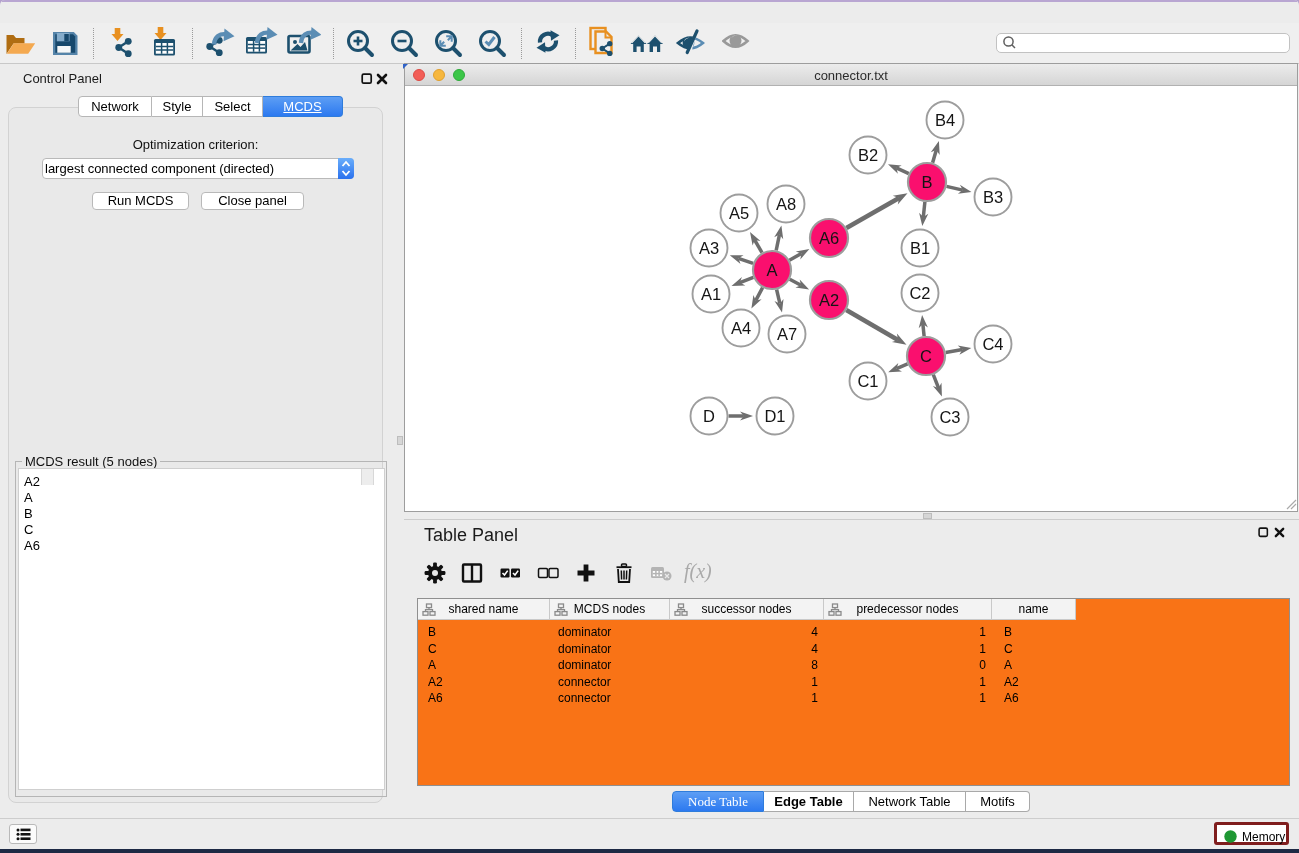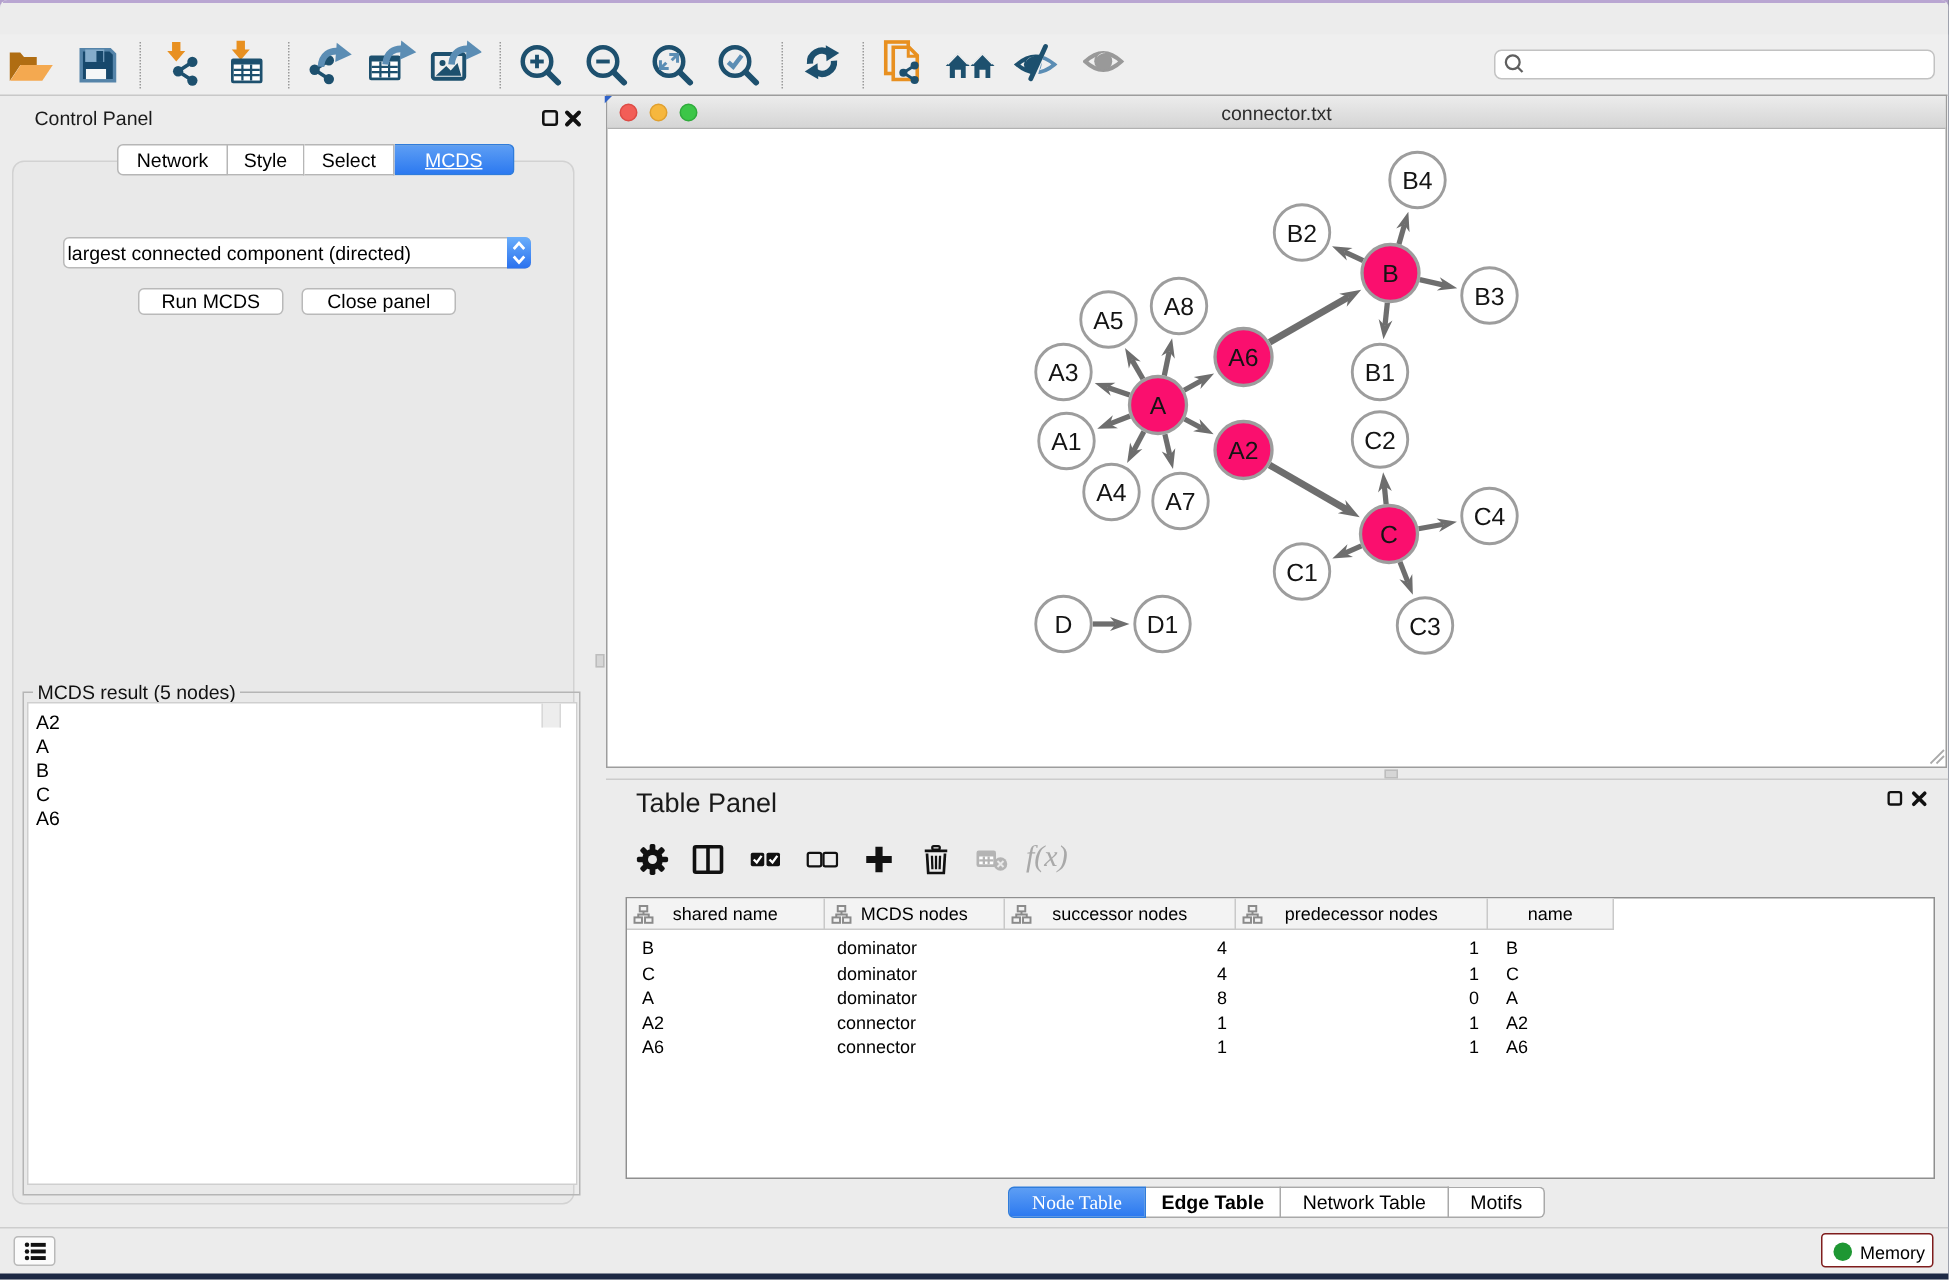--- a/index.html
+++ b/index.html
@@ -30,26 +30,26 @@
 
 #netwin{position:absolute;left:404px;top:63px;width:894px;height:449px;background:#fff;border:1px solid #9d9d9d}
 #net-tb{position:absolute;left:0;top:0;width:892px;height:22px;background:linear-gradient(#ececec,#d5d5d5);border-bottom:1px solid #b1b1b1}
 #net-tb .t{position:absolute;width:100%;text-align:center;top:4px;font-size:13px;color:#2c2c2c}
 
 #vgrip{position:absolute;left:397px;top:436px;width:6px;height:9px;background:#d6d6d6;border:1px solid #bdbdbd}
 #hgrip{position:absolute;left:923px;top:513px;width:9px;height:6px;background:#d6d6d6;border:1px solid #bdbdbd}
 
 #tp-sep{position:absolute;left:404px;top:519px;width:895px;height:1px;background:#cccccc}
 #tp-title{position:absolute;left:424px;top:525px;font-size:18px;color:#1a1a1a}
-#tablebox{position:absolute;left:417px;top:598px;width:873px;height:188px;background:#ffffff;border:1px solid #8f8f8f}
+#tablebox{position:absolute;left:417px;top:598px;width:873px;height:188px;background:#f97316;border:1px solid #8f8f8f}
 .hcell{position:absolute;top:0;height:21px;background:#f3f3f3;border-right:1px solid #c9c9c9;border-bottom:1px solid #c9c9c9;font-size:12px;color:#000;text-align:center;line-height:21px}
 .trow{position:absolute;height:16px;font-size:12px;color:#000;line-height:16px}
 .tabs2{position:absolute;top:791px;height:21px;border:1px solid #a9a9a9;background:#fff;font-size:13px;color:#000;text-align:center;line-height:19px}
 #statussep{position:absolute;left:0;top:818px;width:1299px;height:1px;background:#cdcdcd}
-#memo{position:absolute;left:1214px;top:822px;width:75px;height:23px;background:#fff;border:1px solid #7f1d1d;border-radius:3px;font-size:11px;color:#000}
+#memo{position:absolute;left:1214px;top:822px;width:75px;height:23px;background:#fff;border:3px solid #7f1d1d;border-radius:3px;font-size:11px;color:#000}
 #hambtn{position:absolute;left:9px;top:824px;width:28px;height:20px;background:#fbfbfb;border:1px solid #b9b9b9;border-radius:3px}
 </style></head>
 <body>
 <div id="deskline"></div>
 <div id="app">
 <div id="topline"></div>
   <div id="toolbar">
       <div class="sep" style="left:93px"></div>
       <div class="sep" style="left:192px"></div>
       <div class="sep" style="left:333px"></div>
@@ -212,20 +212,21 @@
       <rect x="1.2" y="1.2" width="9" height="9" rx="1.5" fill="none" stroke="#111" stroke-width="1.7"></rect>
     </svg>
 <svg class="abs" style="left:376px;top:73px" width="12" height="12" viewBox="0 0 12 12">
       <path d="M2 2 L10 10 M10 2 L2 10" stroke="#111" stroke-width="2.6" stroke-linecap="round"></path>
     </svg>
   <div id="cp-body"></div>
   <div class="tabbtn" style="left:78px;width:74px;border-left:1px solid #b6b6b6;border-radius:4px 0 0 4px;">Network</div>
     <div class="tabbtn" style="left:152px;width:51px;">Style</div>
     <div class="tabbtn" style="left:203px;width:60px;">Select</div>
     <div class="tabbtn" style="left:263px;width:80px;border-radius:0 4px 4px 0;background:linear-gradient(#5d9ef4,#2c79f0);color:#fff;border-color:#2f7cdb;text-decoration:underline;">MCDS</div>
+  <div id="opt-label">Optimization criterion:</div>
   <div id="dropdown">largest connected component (directed)<div id="stepper"><svg width="16" height="21" viewBox="0 0 16 21">
           <path d="M4.5 8 L8 4 L11.5 8" fill="none" stroke="#fff" stroke-width="1.8"></path>
           <path d="M4.5 13 L8 17 L11.5 13" fill="none" stroke="#fff" stroke-width="1.8"></path>
         </svg></div></div>
   <div class="btn" style="left:92px;width:97px">Run MCDS</div>
   <div class="btn" style="left:201px;width:103px">Close panel</div>
   <div id="fieldset">
       <div id="legend">MCDS result (5 nodes)</div>
     <div id="listbox">
         <div>A2</div>

